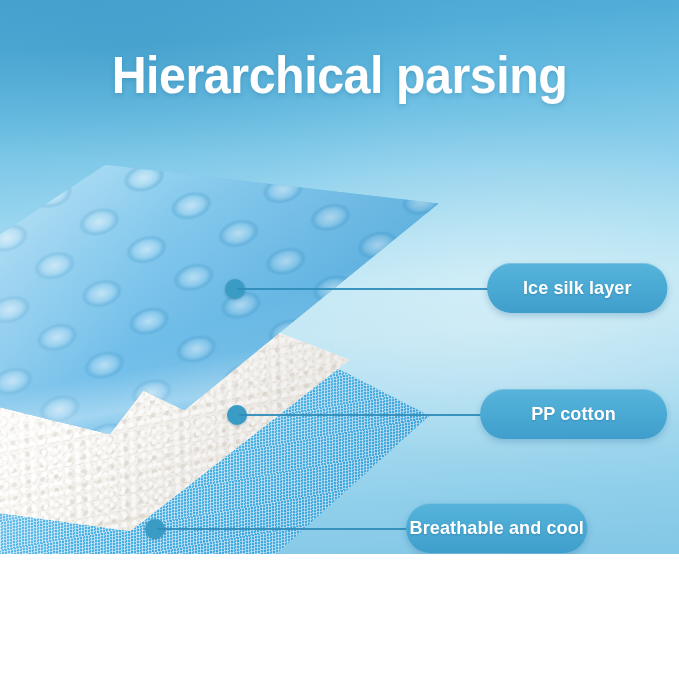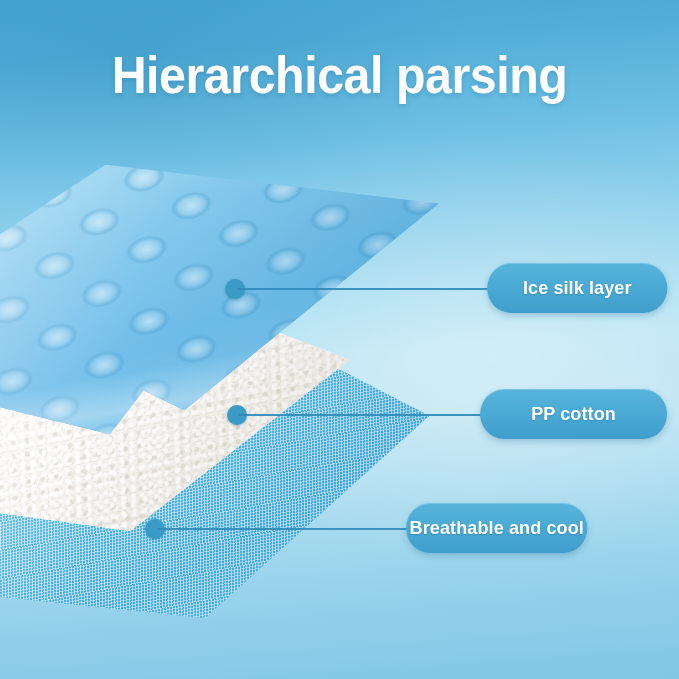--- a/index.html
+++ b/index.html
@@ -8,21 +8,21 @@
     padding: 0;
     background: #ffffff;
   }
   body {
     font-family: "Liberation Sans", "DejaVu Sans", sans-serif;
   }
 
   .scene {
     position: relative;
     width: 679px;
-    height: 679px;
+    height: 554px;
     overflow: hidden;
     background: linear-gradient(176deg,
         #49a6d2 0%,
         #52aed8 9%,
         #69bde2 20%,
         #8ed0ec 33%,
         #aadef1 44%,
         #bde6f4 52%,
         #bfe5f3 60%,
         #b4e0f1 68%,

